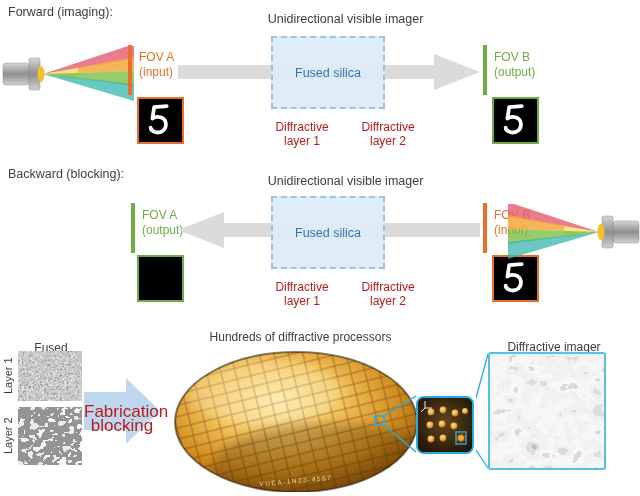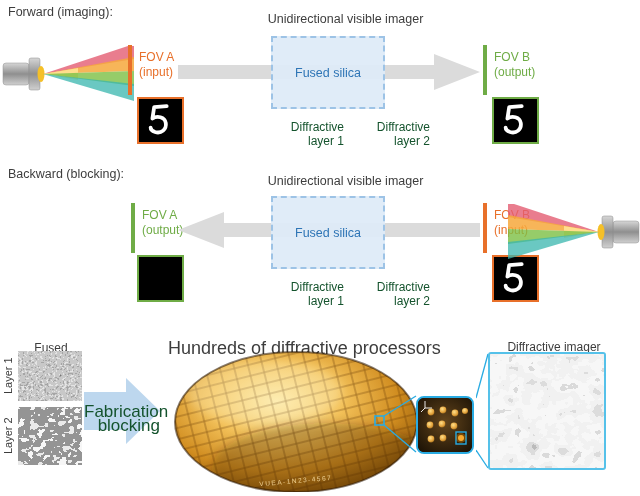--- a/index.html
+++ b/index.html
@@ -1,21 +1,21 @@
 <!DOCTYPE html>
 <html><head>
 <meta charset="utf-8">
 <style>
   html,body{margin:0;padding:0;background:#fff;}
   .fig{position:relative;width:640px;height:492px;background:#ffffff;overflow:hidden;
        font-family:"Liberation Sans",sans-serif;}
   .abs{position:absolute;}
   .lbl{position:absolute;font-size:12px;color:#3d3d3d;white-space:nowrap;}
   .center{text-align:center;margin-top:7px;}
-  .blue{color:#14532d;text-align:right;}
+  .blue{color:#b91c1c;}
   .orange{color:#E8702A;}
   .green{color:#6FAC46;}
   .two-line{line-height:14px;white-space:normal;}
   .bar{position:absolute;width:4px;height:50px;}
   .bar-orange{background:#E8702A;}
   .bar-green{background:#6FAC46;}
   .img-frame{position:absolute;background:#000;box-sizing:border-box;}
   .frame-orange{border:2.5px solid #E8702A;}
   .frame-green{border:2.5px solid #6FAC46;}
   .block{position:absolute;left:271px;width:114px;height:73px;box-sizing:border-box;
@@ -197,21 +197,21 @@
         <polygon points="41,28 132,11 132,25" fill="#F6A83C" opacity="0.85"></polygon>
         <polygon points="41,28 76,22 76,34" fill="#FFE292" opacity="0.9"></polygon>
         <polygon points="41,28 132,25 132,40" fill="#7CBF44" opacity="0.8"></polygon>
         <polygon points="41,28 132,38 132,55" fill="#38B6AE" opacity="0.75"></polygon>
       </g>
     </svg>
   </div>
 
   <div>
     <div class="lbl center" style="left:16px;top:334px;width:70px">Fused</div>
-    <div class="lbl center" style="left:168px;top:331px;width:265px;font-size:18px">Hundreds of diffractive processors</div>
+    <div class="lbl center" style="left:168px;top:323px;width:265px;font-size:12px">Hundreds of diffractive processors</div>
     <div class="lbl center" style="left:498px;top:333px;width:112px">Diffractive imager</div>
 
     <div class="vlbl" style="left:0px;top:351px;height:50px">Layer 1</div>
     <div class="noise-img" style="left:18px;top:351px;width:64px;height:50px">
       <svg width="64" height="50">
           <rect width="64" height="50" filter="url(#nf-fine)"></rect>
         </svg>
     </div>
 
     <div class="vlbl" style="left:0px;top:407px;height:58px">Layer 2</div>

